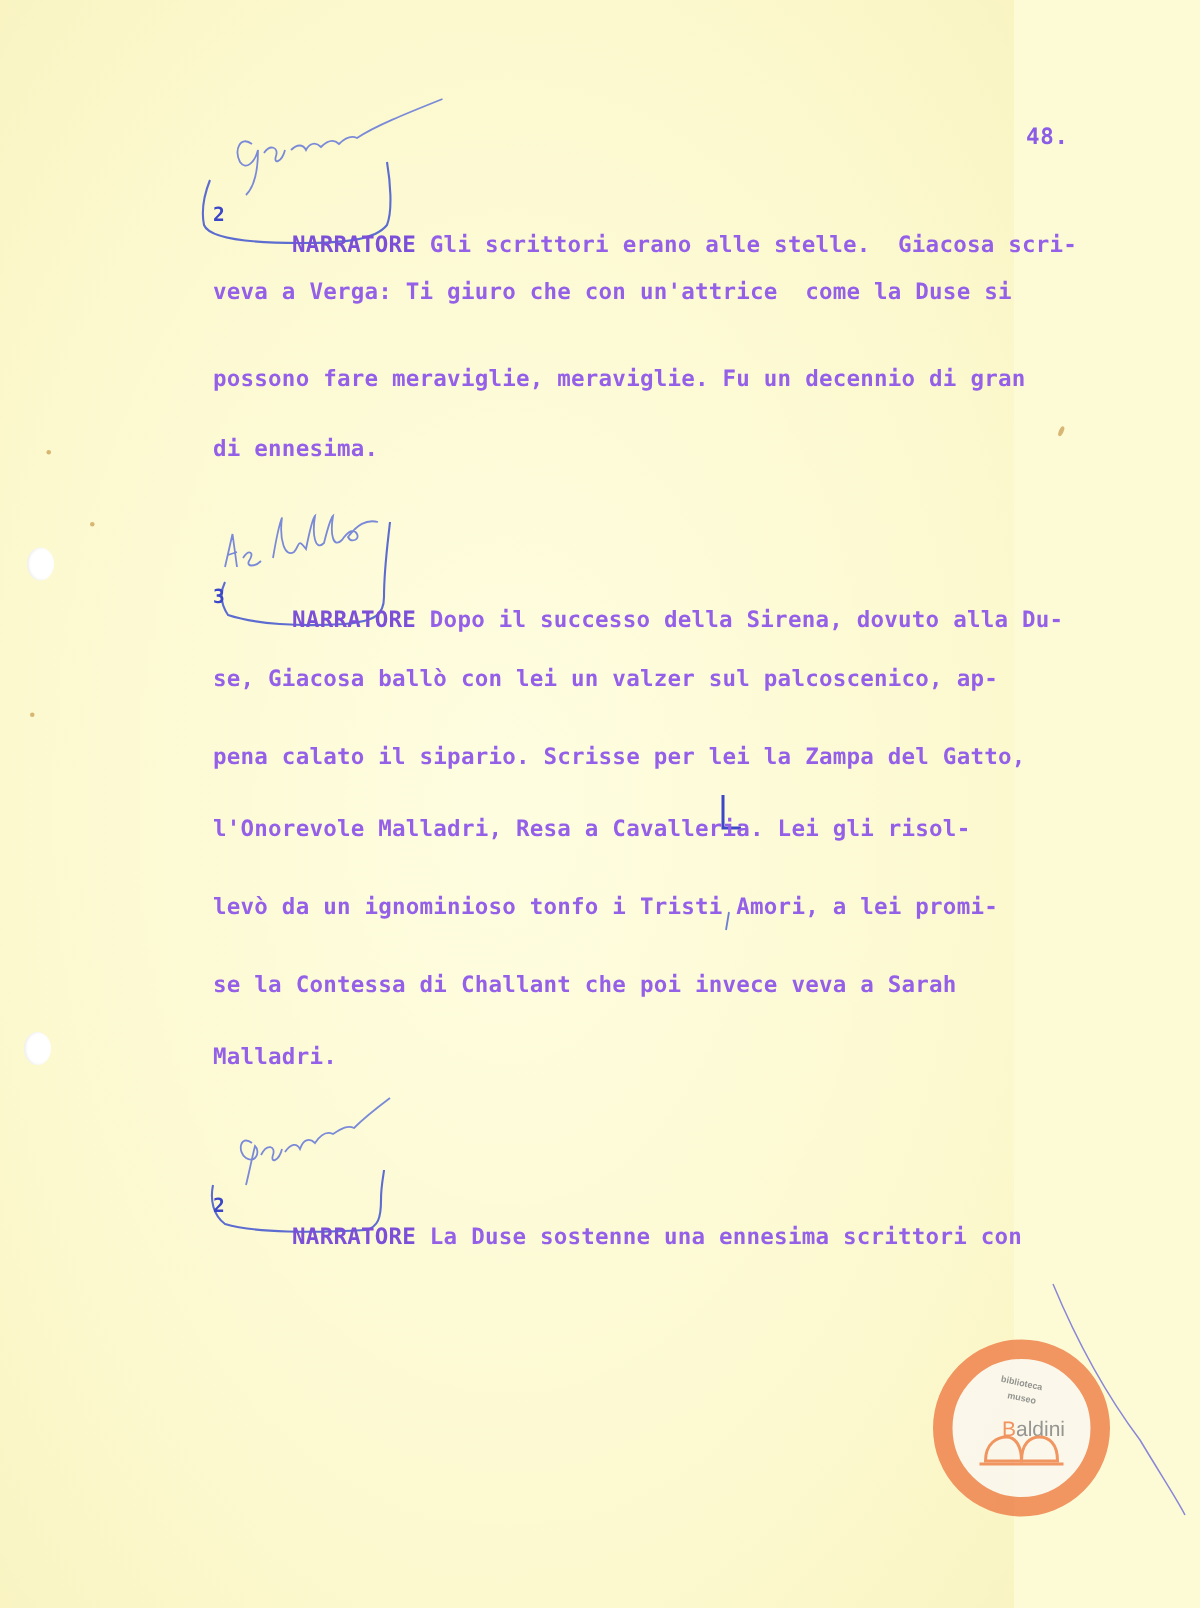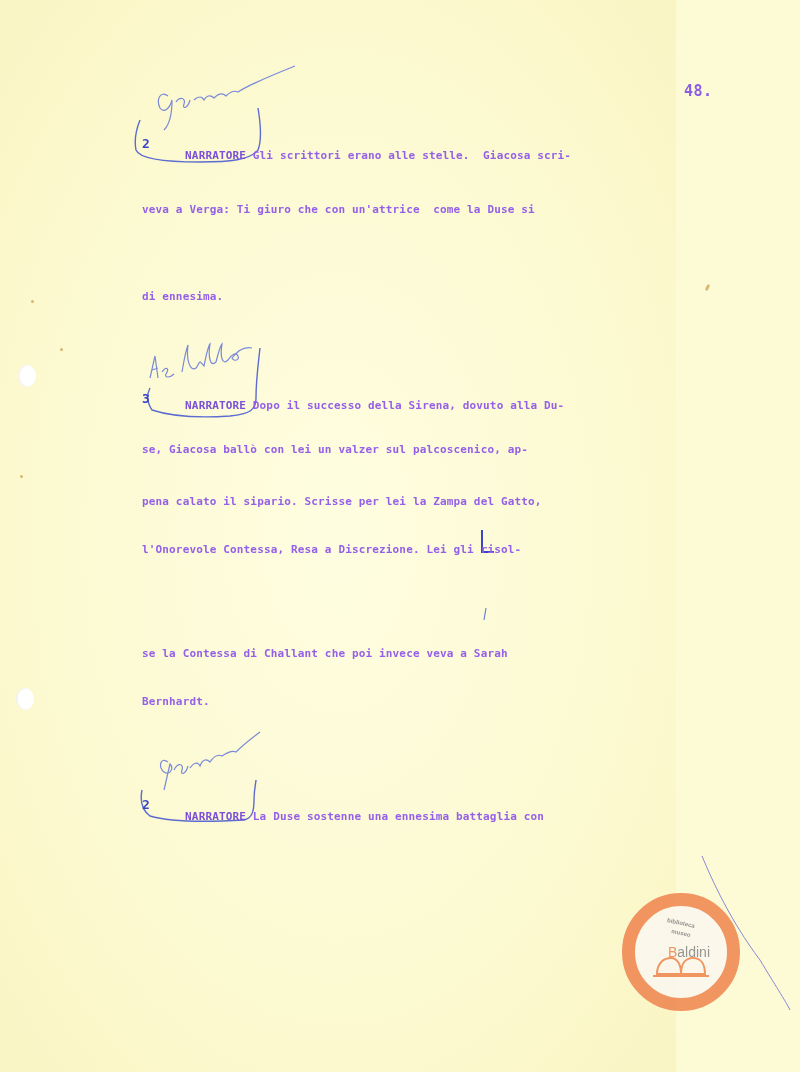--- a/index.html
+++ b/index.html
@@ -25,21 +25,21 @@
     left: 684px;
     top: 82px;
     font-size: 15px;
     color: #8b5ce6;
     font-weight: bold;
     letter-spacing: 0.5px;
   }
   .tline {
     position: absolute;
     left: 142px;
-    font-size: 11px;
+    font-size: 15px;
     color: #9560e8;
     font-weight: bold;
     white-space: pre;
     letter-spacing: 0.15px;
     text-align: right;
   }
   .tline .speaker {
     color: #7b4fd8;
   }
   .margin-num {
@@ -141,34 +141,36 @@
     <path d="M702 856 C 712 880, 730 920, 760 960 C 775 985, 785 1000, 790 1010" fill="none" stroke="#8a86d8" stroke-width="1"></path>
   </svg>
 
   <div class="margin-num" style="left:142px; top:136px;">2</div>
   <div class="margin-num" style="left:142px; top:391px;">3</div>
   <div class="margin-num" style="left:142px; top:797px;">2</div>
 
   <div class="tline" style="top:136px; left:158px;">
     <span class="speaker">NARRATORE</span> <span>Gli scrittori erano alle stelle.  Giacosa scri-</span>
   </div>
-  <div class="tline" style="top:203px;">veva a Verga: Ti giuro che con un'attrice  come la Duse si</div>
+  <div class="tline" style="top:185px;">veva a Verga: Ti giuro che con un'attrice  come la Duse si</div>
+  <div class="tline" style="top:243px;">possono fare meraviglie, meraviglie. Fu un decennio di gran</div>
   <div class="tline" style="top:290px;">di ennesima.</div>
 
   <div class="tline" style="top:386px; left:158px;">
     <span class="speaker">NARRATORE</span> <span>Dopo il successo della Sirena, dovuto alla Du-</span>
   </div>
   <div class="tline" style="top:443px;">se, Giacosa ballò con lei un valzer sul palcoscenico, ap-</div>
   <div class="tline" style="top:495px;">pena calato il sipario. Scrisse per lei la Zampa del Gatto,</div>
-  <div class="tline" style="top:543px;">l'Onorevole Contessa, Resa a Discrezione. Lei gli risol-</div>
+  <div class="tline" style="top:543px;">l'Onorevole Malladri, Resa a Cavalleria. Lei gli risol-</div>
+  <div class="tline" style="top:595px;">levò da un ignominioso tonfo i Tristi Amori, a lei promi-</div>
   <div class="tline" style="top:647px;">se la Contessa di Challant che poi invece veva a Sarah</div>
-  <div class="tline" style="top:695px;">Bernhardt.</div>
+  <div class="tline" style="top:695px;">Malladri.</div>
 
   <div class="tline" style="top:797px; left:158px;">
-    <span class="speaker">NARRATORE</span> <span>La Duse sostenne una ennesima battaglia con</span>
+    <span class="speaker">NARRATORE</span> <span>La Duse sostenne una ennesima scrittori con</span>
   </div>
 
   <div class="stamp">
     <div class="stamp-text-small" style="top:14px;">biblioteca</div>
     <div class="stamp-text-small" style="top:24px;">museo</div>
     <div class="stamp-brand"><span class="b">B</span><span>aldini</span></div>
     <svg width="92" height="92" style="position:absolute; left:0; top:0;">
       <path d="M22 68 C 22 56, 30 52, 36 52 C 42 52, 46 58, 46 68 Z" fill="none" stroke="#f08a55" stroke-width="2"></path>
       <path d="M46 68 C 46 56, 52 52, 58 52 C 64 52, 70 56, 70 68 Z" fill="none" stroke="#f08a55" stroke-width="2"></path>
       <line x1="18" y1="70" x2="74" y2="70" stroke="#f08a55" stroke-width="2"></line>

